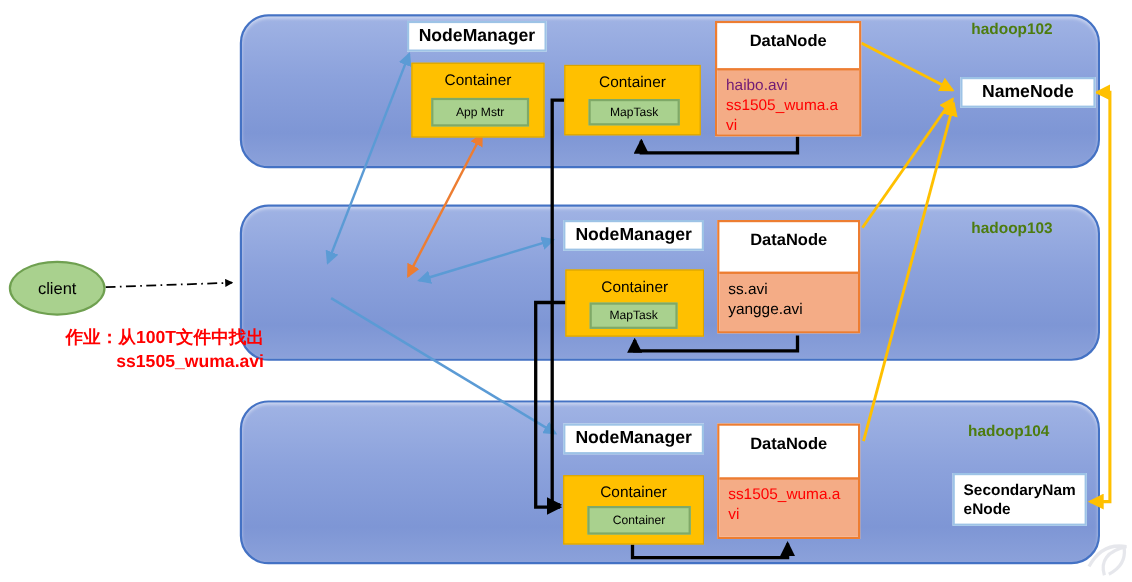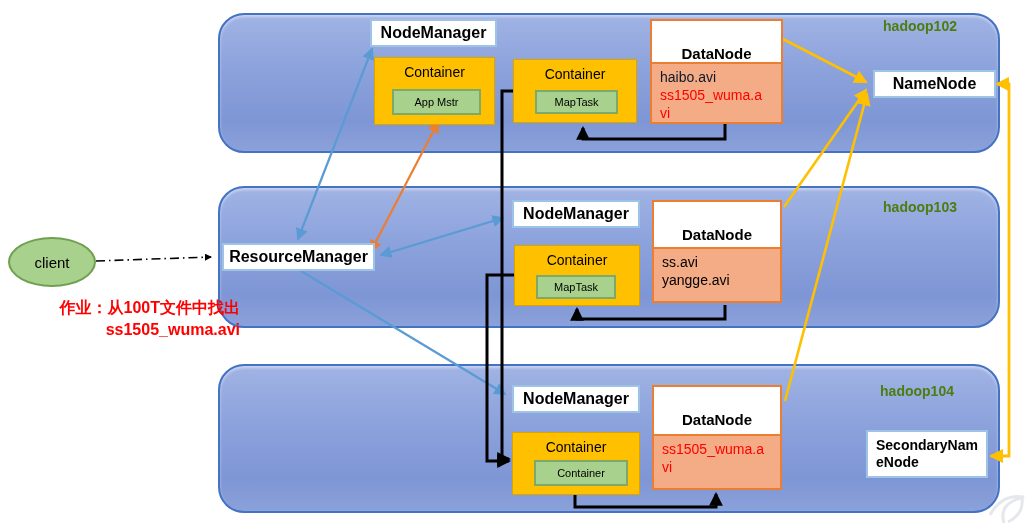--- a/index.html
+++ b/index.html
@@ -37,21 +37,21 @@
     position:absolute; background:#A9D18E; border:2px solid #7FA968;
     box-sizing:border-box; display:flex; align-items:center; justify-content:center;
     font-size:11px; color:#000;
   }
   
   .dnode {
     position:absolute; background:#ffffff; border:2px solid #ED7D31; box-sizing:border-box;
   }
   .dnode-header {
     position:absolute; left:0; right:0; top:0; text-align:center;
-    font-size:15px; font-weight:bold; color:#000; padding-top:24px;
+    font-size:15px; font-weight:bold; color:#000; padding-top:8px;
   }
   .dnode-body {
     position:absolute; left:0; right:0; bottom:0; background:#F4AC86;
     border-top:2px solid #ED7D31; box-sizing:border-box;
     font-size:14px; line-height:1.3; padding:4px 14px 4px 8px; word-break:break-all;
   }
   .dnode-body span { display:block; }
   
   .client {
     position:absolute; border-radius:50%; background:#A9D18E; border:2px solid #6FA050;
@@ -137,32 +137,29 @@
   <div class="cbox" style="left:513px; top:59px; width:124px; height:64px;">
     <span>Container</span>
     <div class="task" style="left:21px; top:30px; width:83px; height:24px;">
       <span>MapTask</span>
     </div>
   </div>
 
   <div class="dnode" style="left:650px; top:19px; width:133px; height:105px;">
     <div class="dnode-header">DataNode</div>
     <div class="dnode-body" style="top:41px;">
-      <span style="color: #0f172a;">haibo.avi</span>
+      <span style="color: #701a75;">haibo.avi</span>
       <span style="color: rgb(255, 0, 0);">ss1505_wuma.avi</span>
     </div>
   </div>
 
   <div class="wbox" style="left:873px; top:70px; width:123px; height:28px;">
     <span>NameNode</span>
   </div>
 
-  <div class="wbox" style="left:222px; top:243px; width:153px; height:28px;">
-    <span>ResourceManager</span>
-  </div>
 
   <div class="wbox" style="left:512px; top:200px; width:128px; height:28px;">
     <span>NodeManager</span>
   </div>
 
   <div class="cbox" style="left:514px; top:245px; width:126px; height:61px;">
     <span>Container</span>
     <div class="task" style="left:21px; top:29px; width:80px; height:24px;">
       <span>MapTask</span>
     </div>

